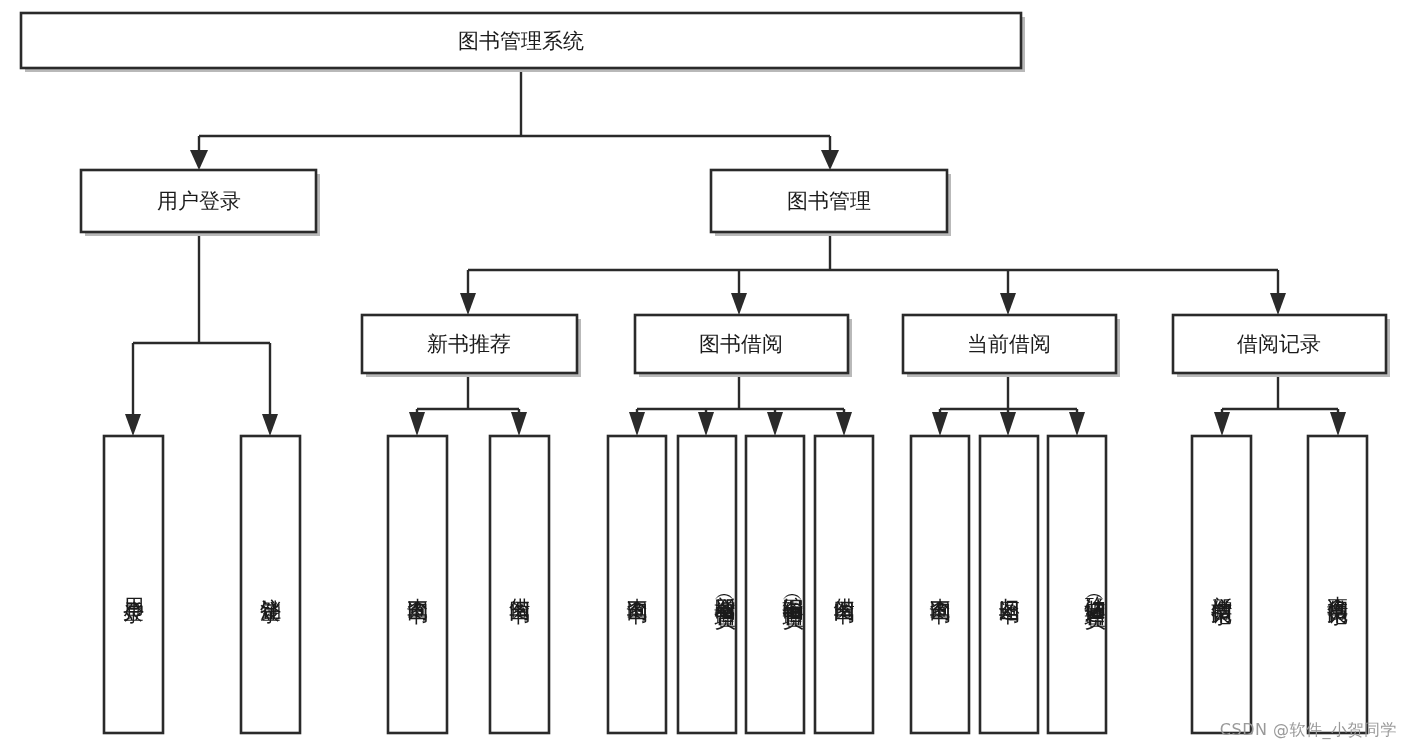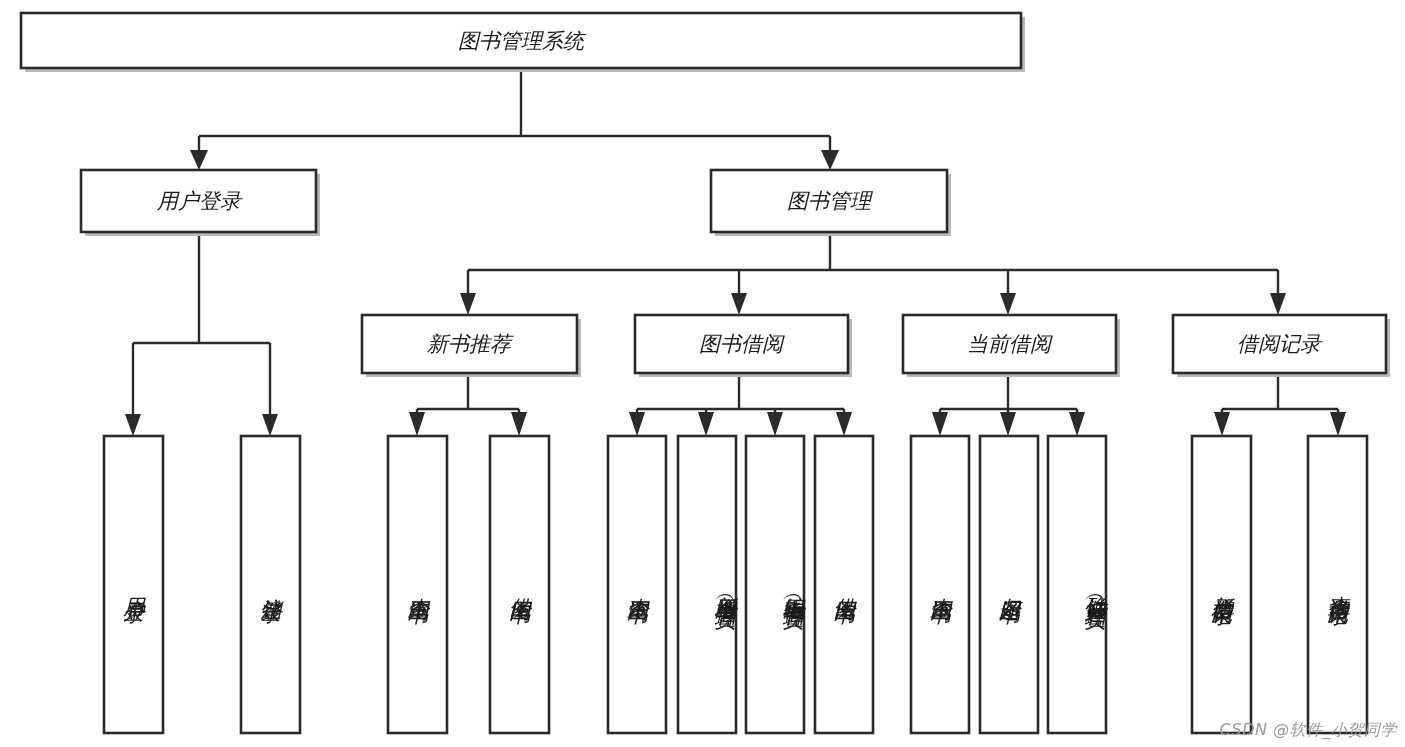--- a/index.html
+++ b/index.html
@@ -11,21 +11,20 @@
     width: 1405px;
     height: 747px;
     font-family: "DejaVu Sans", "Liberation Sans", sans-serif;
     overflow: hidden;
   }
   #diagram-root {
     position: relative;
     width: 1405px;
     height: 747px;
     background: #ffffff;
-    font-style: italic;
   }
   svg#diagram-svg {
     position: absolute;
     top: 0;
     left: 0;
     width: 1405px;
     height: 747px;
   }
   .node-box {
     fill: #ffffff;

